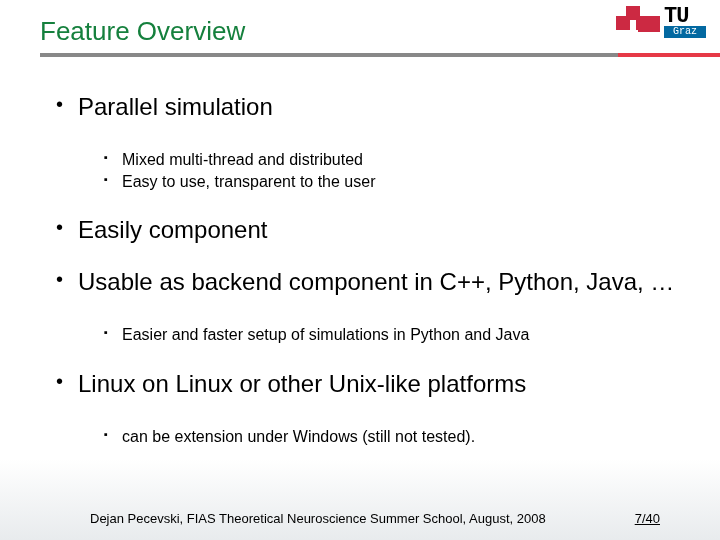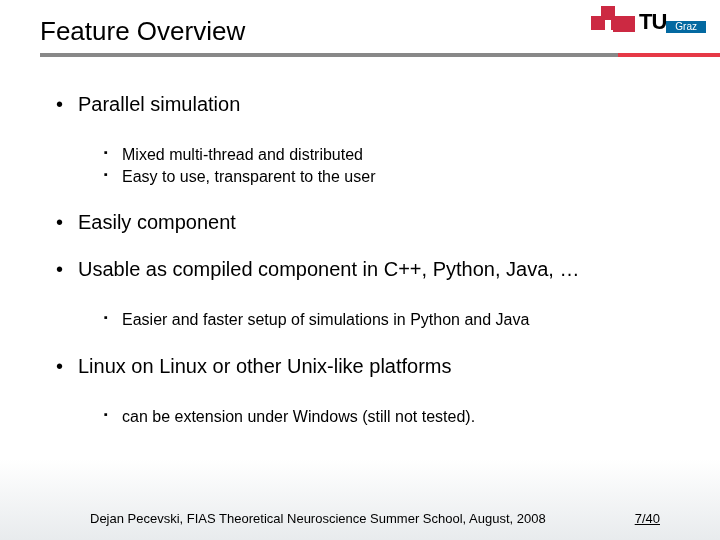--- a/index.html
+++ b/index.html
@@ -11,21 +11,21 @@
     position: relative;
     overflow: hidden;
   }
   .header {
     padding: 16px 0 8px 40px;
     position: relative;
   }
   .title {
     font-size: 26px;
     font-weight: normal;
-    color: #000000;
+    color: #15803d;
   }
   .title-underline {
     height: 4px;
     background: linear-gradient(to right, #888 0%, #888 85%, #e63946 85%, #e63946 100%);
     margin-top: 6px;
     width: 680px;
   }
   .logo-wrap {
     position: absolute;
     top: 6px;
@@ -39,34 +39,35 @@
     width: 44px;
     height: 32px;
   }
   .sq { position: absolute; background: #cc2942; }
   .sq1 { width: 14px; height: 14px; left: 10px; top: 0; }
   .sq2 { width: 14px; height: 14px; left: 0; top: 10px; }
   .sq3 { width: 14px; height: 14px; left: 20px; top: 10px; }
   .sq5 { width: 22px; height: 16px; left: 22px; top: 10px; }
   .logo-text {
     display: flex;
-    flex-direction: row;
+    flex-direction: column;
     line-height: 1;
+    font-family: Liberation Mono, monospace;
   }
   .logo-tu { font-size: 22px; font-weight: bold; color: #000; letter-spacing: -1px;}
   .logo-graz { font-size: 10px; color: #fff; background:#0369a1; padding:1px 9px; align-self:flex-end; margin-top:-2px;}
   .content {
     padding: 28px 40px 0 56px;
   }
   .lvl1 {
     list-style: none;
     margin-bottom: 24px;
   }
   .lvl1 > .b1 {
-    font-size: 20px;
+    font-size: 24px;
     color: #000;
     position: relative;
     padding-left: 22px;
     margin-bottom: 8px;
   }
   .lvl1 > .b1::before {
     content: "•";
     position: absolute;
     left: 0;
     top: 0;
@@ -133,21 +134,21 @@
       <div class="b2">Mixed multi-thread and distributed</div>
       <div class="b2">Easy to use, transparent to the user</div>
     </div>
   </div>
 
   <div class="lvl1">
     <div class="b1">Easily component</div>
   </div>
 
   <div class="lvl1">
-    <div class="b1">Usable as compiled component in C++, Python, Java, …</div>
+    <div class="b1">Usable as backend component in C++, Python, Java, …</div>
     <div class="lvl2">
       <div class="b2">Easier and faster setup of simulations in Python and Java</div>
     </div>
   </div>
 
   <div class="lvl1">
     <div class="b1">Linux on Linux or other Unix-like platforms</div>
     <div class="lvl2">
       <div class="b2">can be extension under Windows (still not tested).</div>
     </div>

